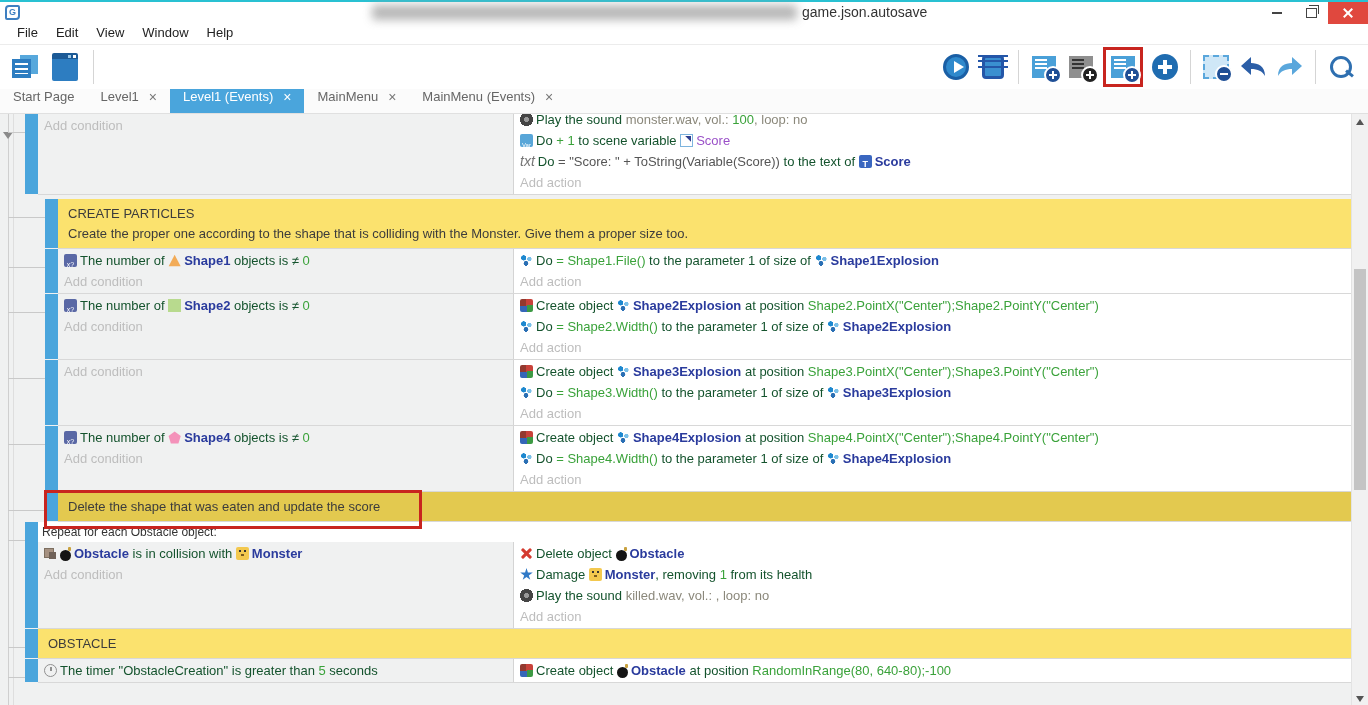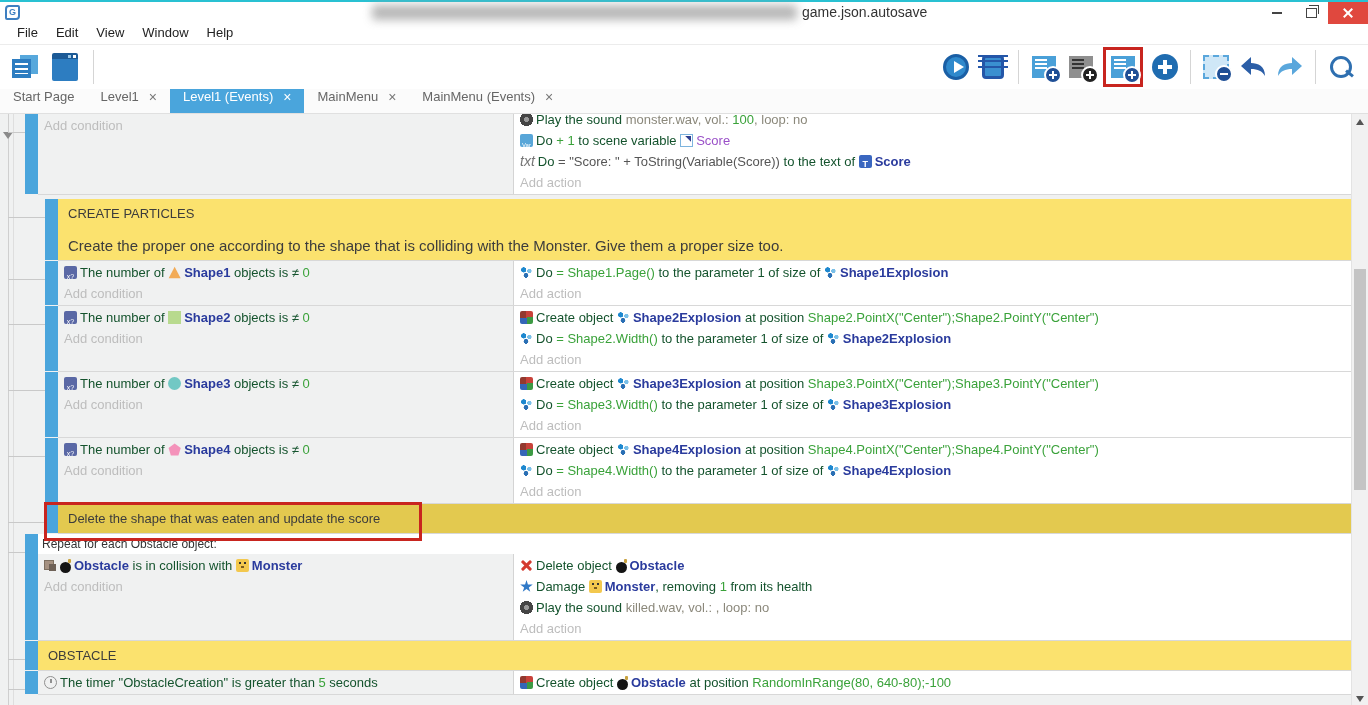--- a/index.html
+++ b/index.html
@@ -89,21 +89,21 @@
   .lvl2 .cond{width:455px;min-width:455px}
   .act{flex:1;background:#fff;padding:1px 0;overflow:hidden}
   .act.clip-top{margin-top:-6px}
   .line{padding:2px 6px;height:17px;line-height:17px;font-size:13px;white-space:nowrap;overflow:hidden}
   .add-link{color:#bdbdbd}
   .gap-after{margin-bottom:4px}
   .repeat-header{background:#fff;font-size:12px;color:#333;padding:3px 4px;border-bottom:0}
   .comment-box{background:#fbe26e;color:#3c3c3c;padding:6px 10px;border-bottom:1px solid #d8d8d8}
   .comment-box.selected{background:#e3c94f}
   .comment-title{font-size:13px;display:block;line-height:17px}
-  .comment-desc{font-size:15px;display:block;line-height:17px;margin-top:15px}
+  .comment-desc{font-size:13px;display:block;line-height:17px;margin-top:3px}
   .annotation{position:absolute;left:44px;top:-2px;width:372px;height:33px;border:3px solid #c8251f;pointer-events:none;z-index:5}
 
   
   .tk-t{color:#14532d}
   .tk-obj{color:#2a3b9d;font-weight:bold}
   .tk-expr{color:#3aa23a}
   .tk-file{color:#8b887b}
   .tk-purple{color:#9a50c8}
   .tk-str{color:#555}
   .txt-glyph{font-style:italic;color:#777;font-size:14px;margin-right:3px}
@@ -290,21 +290,21 @@
         </div>
         <div class="row lvl2">
           <div class="tick"></div>
           <div class="indent-bar"></div>
           <div class="body">
             <div class="cond">
               <div class="line"><span class="ic ic-count"></span><span class="tk-t">The number of </span><span class="ic ic-triangle"></span><span class="tk-obj">Shape1</span><span class="tk-t"> objects is ≠ </span><span class="tk-expr">0</span></div>
               <div class="line add-link">Add condition</div>
             </div>
             <div class="act">
-              <div class="line"><span class="ic ic-particles"></span><span class="tk-t">Do </span><span class="tk-expr">= Shape1.Page()</span><span class="tk-t"> to the parameter 1 of size of </span><span class="ic ic-particles"></span><span class="tk-obj">Shape1Explosion</span></div>
+              <div class="line"><span class="ic ic-particles"></span><span class="tk-t">Do </span><span class="tk-expr">= Shape1.File()</span><span class="tk-t"> to the parameter 1 of size of </span><span class="ic ic-particles"></span><span class="tk-obj">Shape1Explosion</span></div>
               <div class="line add-link">Add action</div>
             </div>
           </div>
         </div>
         <div class="row lvl2">
           <div class="tick"></div>
           <div class="indent-bar"></div>
           <div class="body">
             <div class="cond">
               <div class="line"><span class="ic ic-count"></span><span class="tk-t">The number of </span><span class="ic ic-greensquare"></span><span class="tk-obj">Shape2</span><span class="tk-t"> objects is ≠ </span><span class="tk-expr">0</span></div>
@@ -315,21 +315,20 @@
               <div class="line"><span class="ic ic-particles"></span><span class="tk-t">Do </span><span class="tk-expr">= Shape2.Width()</span><span class="tk-t"> to the parameter 1 of size of </span><span class="ic ic-particles"></span><span class="tk-obj">Shape2Explosion</span></div>
               <div class="line add-link">Add action</div>
             </div>
           </div>
         </div>
         <div class="row lvl2">
           <div class="tick"></div>
           <div class="indent-bar"></div>
           <div class="body">
             <div class="cond">
-              <div class="line"><span class="ic ic-count"></span><span class="tk-t">The number of </span><span class="ic ic-tealcircle"></span><span class="tk-obj">Shape3</span><span class="tk-t"> objects is ≠ </span><span class="tk-expr">0</span></div>
               <div class="line add-link">Add condition</div>
             </div>
             <div class="act">
               <div class="line"><span class="ic ic-create"></span><span class="tk-t">Create object </span><span class="ic ic-particles"></span><span class="tk-obj">Shape3Explosion</span><span class="tk-t"> at position </span><span class="tk-expr">Shape3.PointX("Center");Shape3.PointY("Center")</span></div>
               <div class="line"><span class="ic ic-particles"></span><span class="tk-t">Do </span><span class="tk-expr">= Shape3.Width()</span><span class="tk-t"> to the parameter 1 of size of </span><span class="ic ic-particles"></span><span class="tk-obj">Shape3Explosion</span></div>
               <div class="line add-link">Add action</div>
             </div>
           </div>
         </div>
         <div class="row lvl2">

